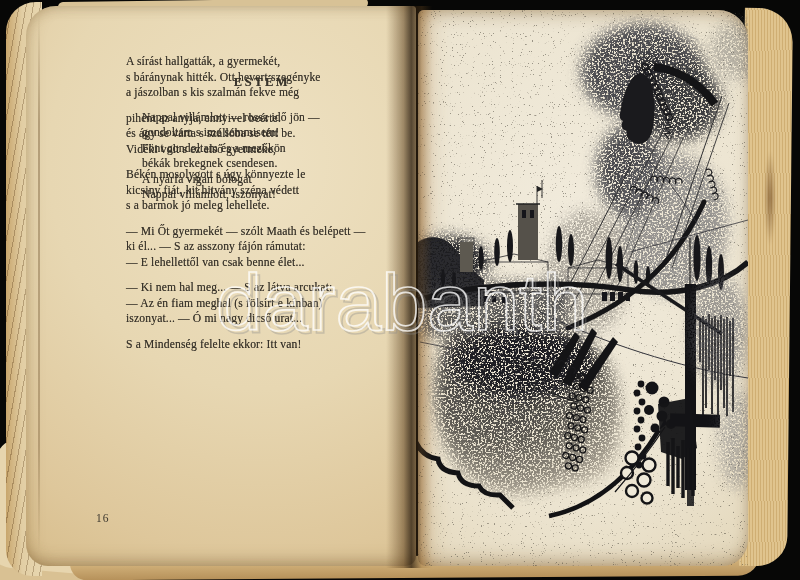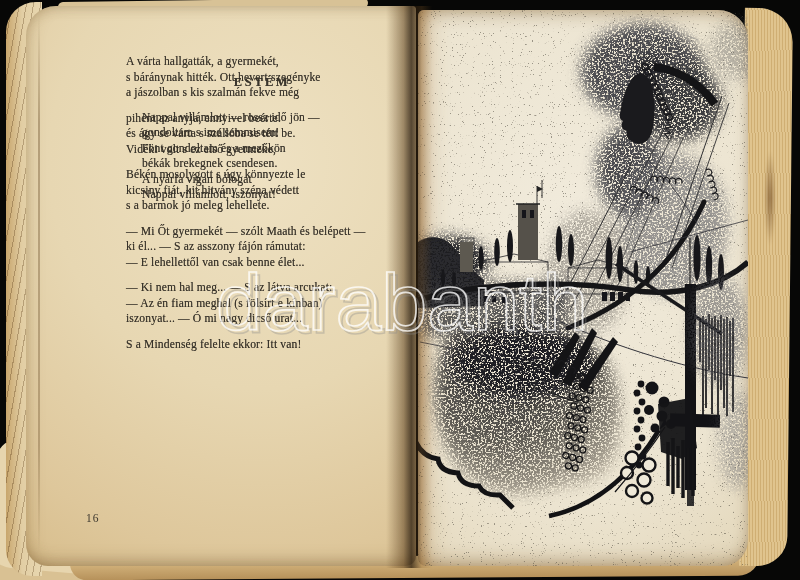--- a/index.html
+++ b/index.html
@@ -40,21 +40,21 @@
     background:linear-gradient(90deg,rgba(90,60,25,0) 0%,rgba(80,52,20,.45) 38%,rgba(35,22,8,.70) 55%,rgba(140,95,40,.25) 78%,rgba(140,95,40,0) 100%);}
 
   
   .text-block{left:100px;top:48px;width:292px;color:#37322a;font-size:11.6px;line-height:15.5px;
     text-shadow:0 0 .4px rgba(40,35,25,.6);letter-spacing:.15px;}
   .stanza{position:static;margin:0 0 10px 0;}
   .pline{position:static;white-space:nowrap;}
   .poem-title{position:static;text-align:center;margin:21px 0 19px -20px;font-size:12.5px;letter-spacing:2.5px;font-weight:bold;color:#3a352c;}
   .poem2 .pline{padding-left:16px;}
   .poem2 .indent{padding-left:40px;}
-  .pagenum{left:60px;top:506px;font-size:11.5px;color:#3c372e;letter-spacing:1px;}
+  .pagenum{left:70px;top:506px;font-size:11.5px;color:#3c372e;letter-spacing:1px;}
 
   
   .watermark{left:200px;top:248px;z-index:4;pointer-events:none;}
 
   
   .illu{left:0;top:0;width:330px;height:556px;}
 </style>
 </head>
 <body>
 
@@ -67,21 +67,21 @@
   <div class="bottom-edge"></div>
   <div class="fore-right"></div>
   <div class="smudge"></div>
 
   <div class="left-page">
     <div class="crease"></div>
 
     <div class="text-block">
       <div class="poem">
         <div class="stanza">
-          <div class="pline">A várta hallgatták, a gyermekét,</div>
+          <div class="pline">A sírást hallgatták, a gyermekét,</div>
           <div class="pline">s báránynak hitték. Ott hevert szegényke</div>
           <div class="pline">a jászolban s kis szalmán fekve még</div>
         </div>
         <div class="stanza">
           <div class="pline">pihent az anyja, ennyivel beérte.</div>
           <div class="pline">és ágy se várta s szállóba se tért be.</div>
           <div class="pline">Vidéki volt s ez első gyermeke,</div>
         </div>
         <div class="stanza">
           <div class="pline">Békén mosolygott s úgy könnyezte le</div>

